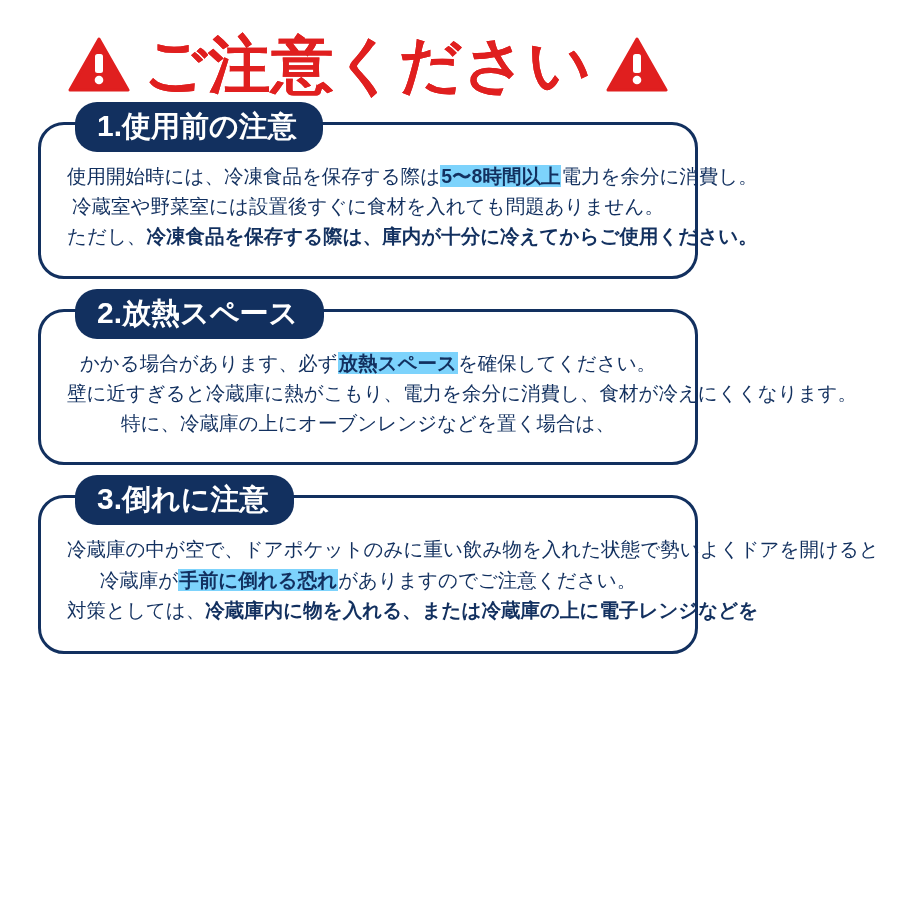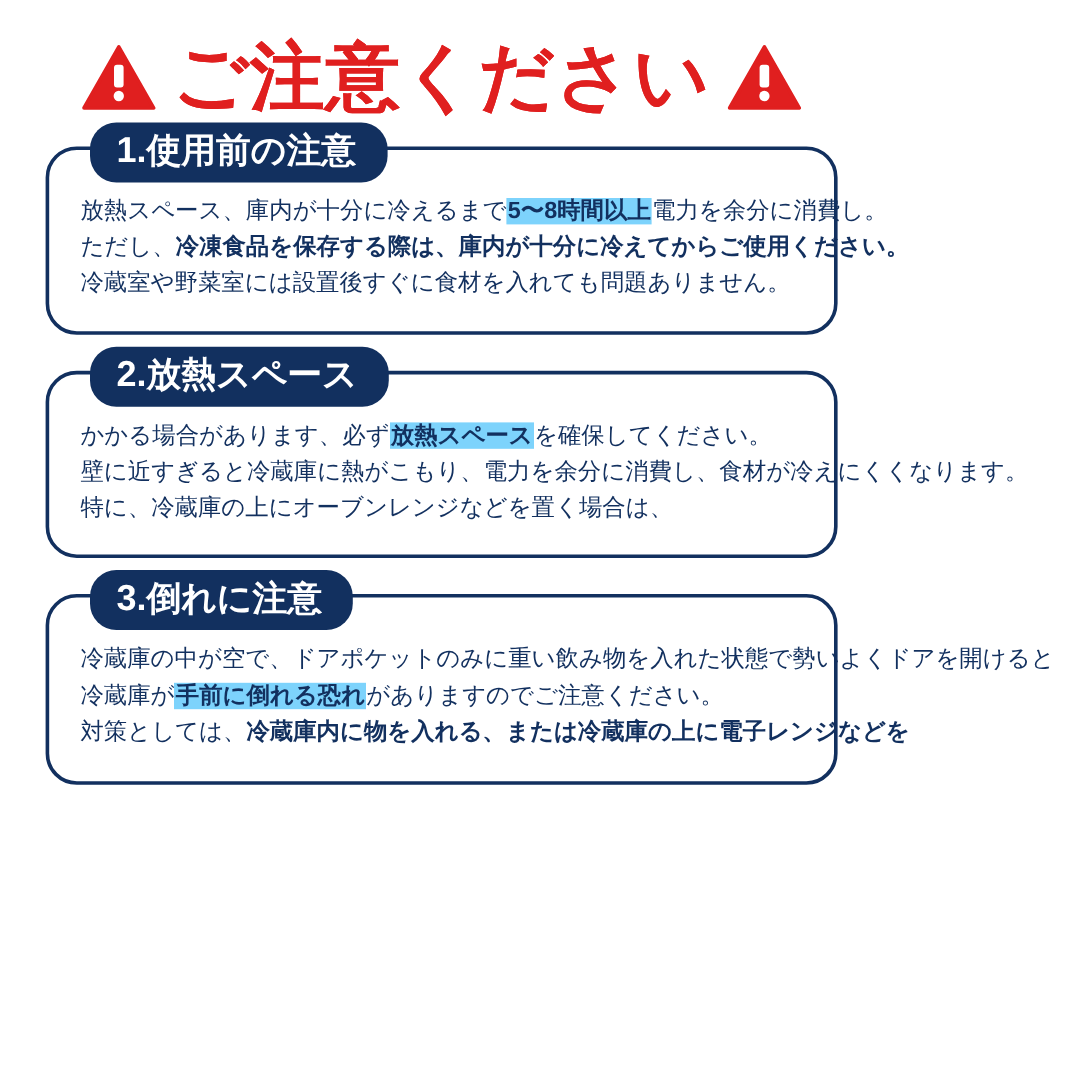--- a/index.html
+++ b/index.html
@@ -49,20 +49,21 @@
   }
 
   
   .card {
     border: 3px solid #12305f;
     border-radius: 26px;
     position: relative;
     margin: 0 8px 30px 8px;
     padding: 34px 26px 22px 26px;
     box-sizing: border-box;
+    text-align: center;
   }
   .card-badge {
     position: absolute;
     top: -23px;
     left: 34px;
     background: #12305f;
     color: #ffffff;
     border-radius: 22px;
     padding: 7px 26px 9px 22px;
     font-size: 29px;
@@ -115,23 +116,23 @@
         <circle cx="31" cy="43" r="4.3" fill="#ffffff"></circle>
       </svg>
     </span>
   </div>
 
   <div class="card" id="card1">
     <div class="card-badge">
       <span class="num">1.</span><span>使用前の注意</span>
     </div>
     <div class="card-body">
-        <div class="line"><span>放熱スペース、庫内が十分に冷えるまで</span><span class="hl">5〜8時間以上</span><span>電力を余分に消費し。</span></div>
+        <div class="line"><span>使用開始時には、冷凍食品を保存する際は</span><span class="hl">5〜8時間以上</span><span>電力を余分に消費し。</span></div>
+        <div class="line"><span>冷蔵室や野菜室には設置後すぐに食材を入れても問題ありません。</span></div>
         <div class="line"><span>ただし、</span><span class="b">冷凍食品を保存する際は、庫内が十分に冷えてからご使用ください。</span></div>
-        <div class="line"><span>冷蔵室や野菜室には設置後すぐに食材を入れても問題ありません。</span></div>
       </div>
   </div>
 
   <div class="card" id="card2">
     <div class="card-badge">
       <span class="num">2.</span><span>放熱スペース</span>
     </div>
     <div class="card-body">
         <div class="line"><span>かかる場合があります、必ず</span><span class="hl">放熱スペース</span><span>を確保してください。</span></div>
         <div class="line"><span>壁に近すぎると冷蔵庫に熱がこもり、電力を余分に消費し、食材が冷えにくくなります。</span></div>

